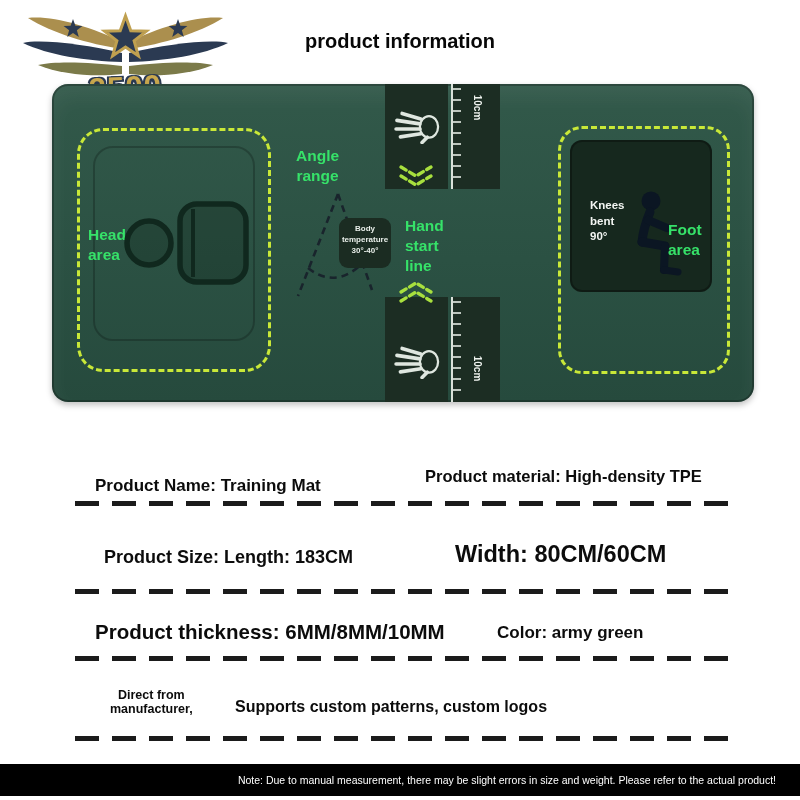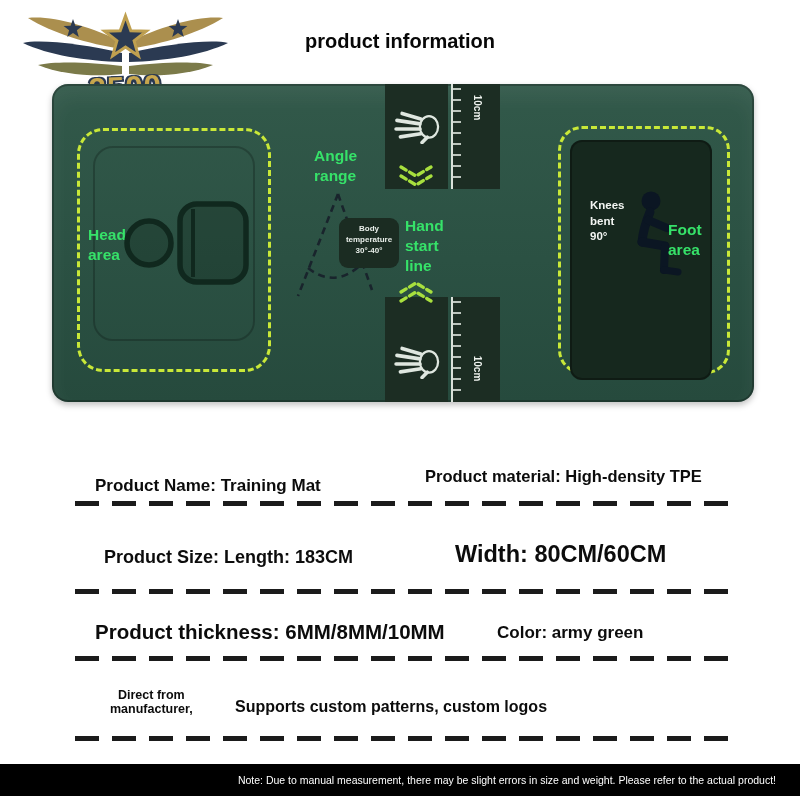--- a/index.html
+++ b/index.html
@@ -60,36 +60,36 @@
     background:repeating-linear-gradient(180deg,#d9e1da 0 2px, transparent 2px 11px);
   }
   .ten { position:absolute; left:14px; color:#eef2ee; font-size:10px; font-weight:bold; transform:rotate(90deg); }
   .bandB.top .ten { top:18px; }
   .bandB.bot .ten { top:66px; }
 
   .chev { position:absolute; left:346px; width:36px; height:24px; }
   .chev.down { top:80px; }
   .chev.up { top:196px; }
 
-  .angle-label { left:262px; top:62px; }
+  .angle-label { left:244px; top:62px;text-align:center; }
   .angle { position:absolute; left:234px; top:106px; width:90px; height:112px; }
   .temp {
-    position:absolute; left:287px; top:134px; width:60px; height:50px;
+    position:absolute; left:287px; top:134px; width:52px; height:50px;
     background:#1b2c22; border-radius:9px; color:#e8eee9; font-size:8px;
     font-weight:bold; text-align:center; line-height:1.4; padding-top:5px;
     box-sizing:border-box; white-space:pre-line;
   }
   .hand-label { left:353px; top:132px; width:60px; text-align:left; }
 
   .foot-box {
     position:absolute; left:506px; top:42px; width:166px; height:242px;
     border:3px dashed #c9e838; border-radius:24px;
   }
   .imprint {
-    position:absolute; left:9px; top:11px; width:142px; height:240px;
+    position:absolute; left:9px; top:11px; width:142px; height:152px;
     background:#16281e; border-radius:12px;
     box-shadow: inset 0 0 0 2px rgba(0,0,0,0.3);
   }
   .knees {
     position:absolute; left:20px; top:58px; color:#f2f5f2; font-size:11.5px;
     font-weight:bold; line-height:1.35; white-space:pre-line;
   }
   .person { position:absolute; left:56px; top:48px; width:62px; height:104px; }
   .foot-label { left:616px; top:136px; }
 

